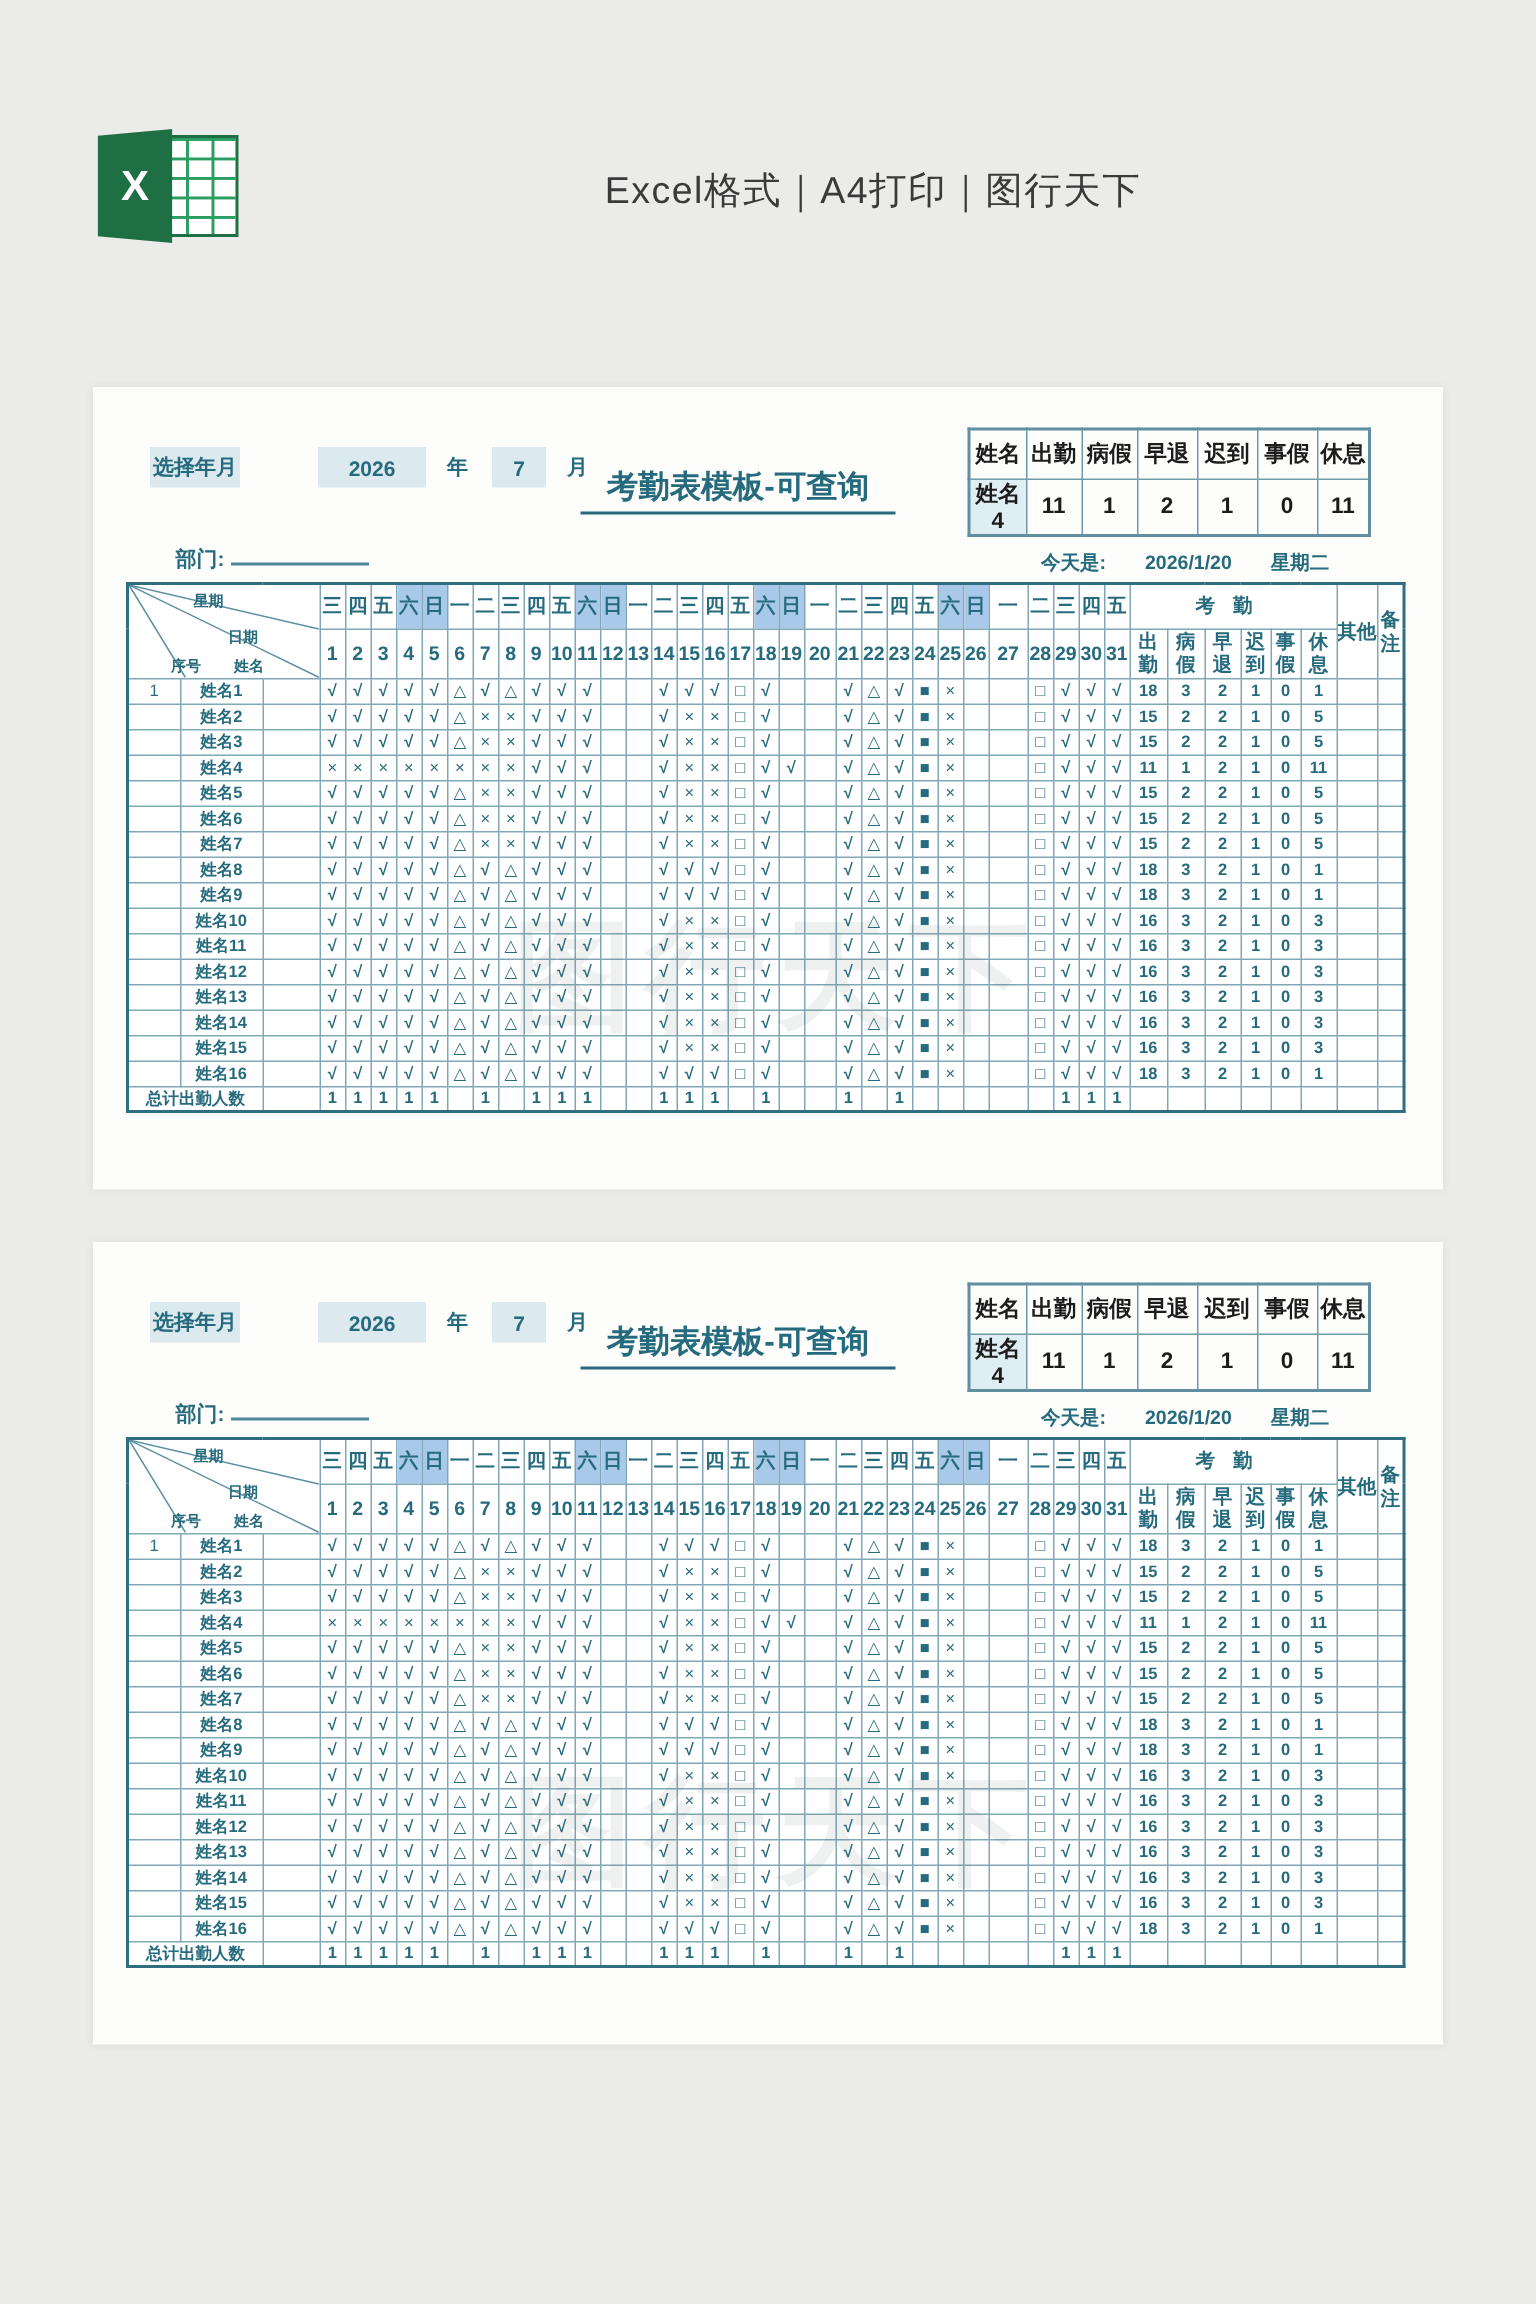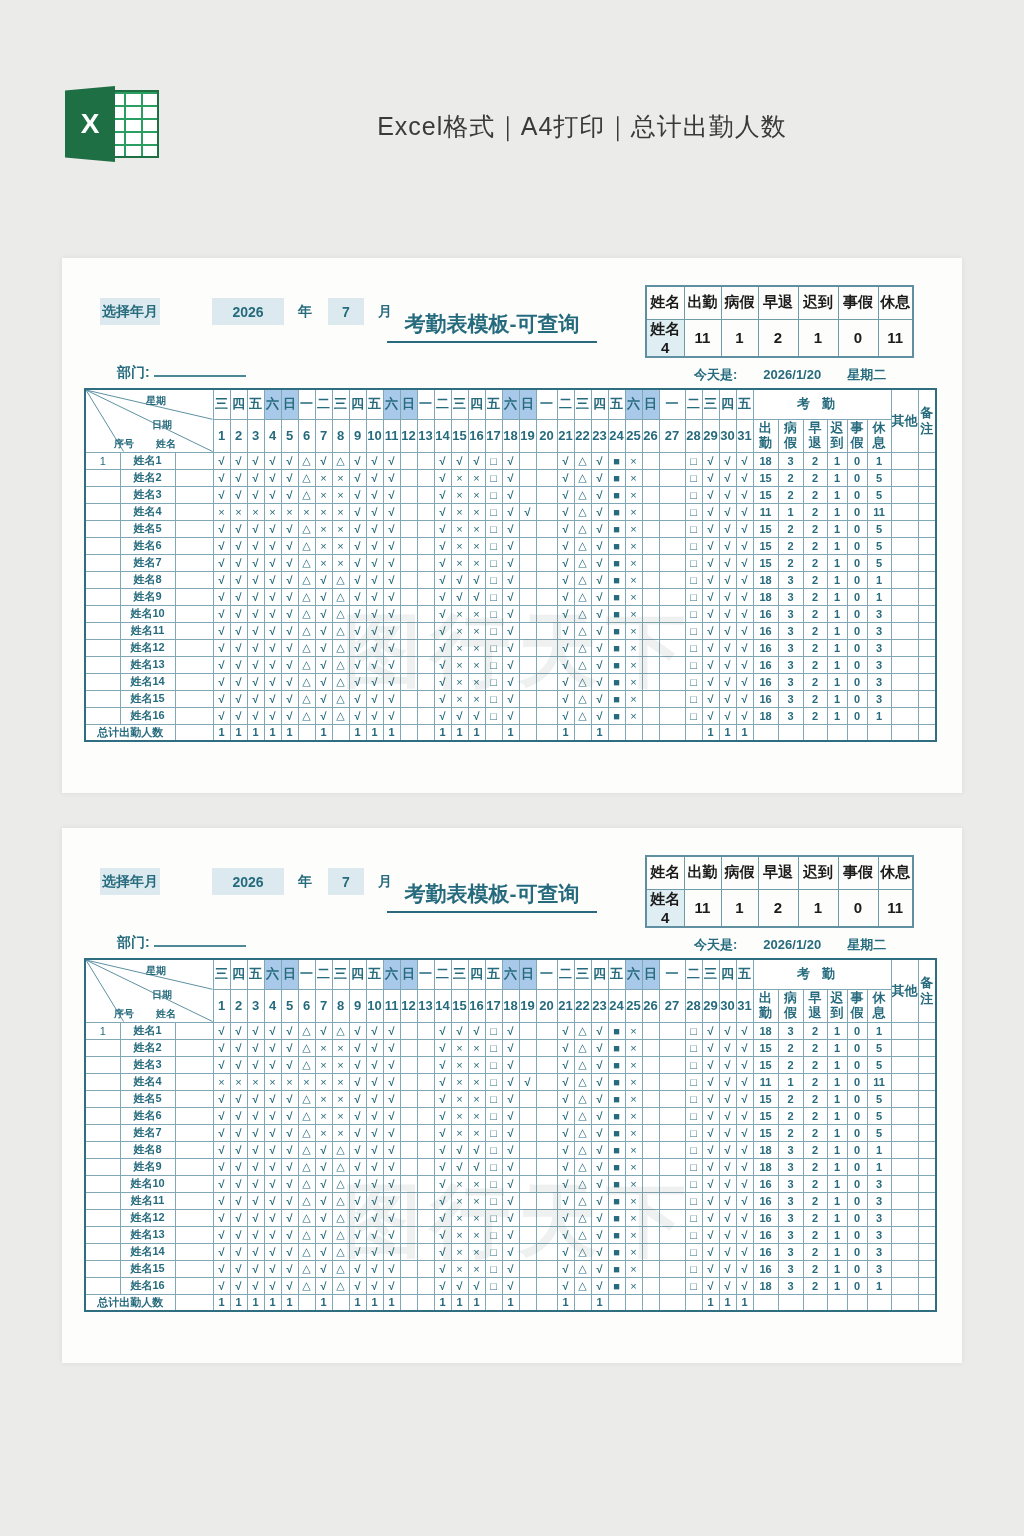--- a/index.html
+++ b/index.html
@@ -80,21 +80,21 @@
   .grid th, .grid td {
     border:1px solid #7fa7b5; padding:0; text-align:center; vertical-align:middle;
     color:#266b7d; overflow:hidden; white-space:nowrap;
   }
   .r-week th { height:30px; font-size:13px; font-weight:bold; }
   .r-date th { height:33px; font-size:13px; font-weight:bold; }
   .hl { background:#a9c9ea; }
   .corner { position:relative; padding:0; }
   .corner svg { position:absolute; inset:0; width:100%; height:100%; }
   .corner span { position:absolute; font-size:10px; font-weight:bold; color:#266b7d; }
-  .c-week { left:60px; top:4px;font-family:Liberation Serif, serif; }
+  .c-week { left:43px; top:4px;font-family:Liberation Serif, serif; }
   .c-date { left:66px; top:28px; }
   .c-serial { left:28px; top:47px; }
   .c-name { left:70px; top:47px; }
   .attend { letter-spacing:12px; font-size:13px; }
   .sumh { font-size:10px; line-height:1.15; white-space:normal; }
   .rem-h { font-size:11px; line-height:1.2; white-space:normal; }
   .oth-h { font-size:12px; }
   .grid tbody td { height:17px; font-size:11px; }
   .serial { font-size:10px; }
   .name { font-weight:bold; font-size:12px; }
@@ -109,21 +109,21 @@
 </style>
 </head>
 <body>
 
 <header class="hero">
   <div class="xl-logo">
     <div class="xl-sheet"></div>
     <div class="xl-book">X</div>
   </div>
   <div class="hero-text">
-    <div class="hero-sub">Excel格式｜A4打印｜总计出勤人数</div>
+    <div class="hero-sub">Excel格式｜A4打印｜图行天下</div>
   </div>
 </header>
 
 <div id="card1" class="card-mount">
   <section class="sheet-card">
     <div class="watermark">图行天下</div>
 
     <div class="ym-group">
       <span class="box b-label">选择年月</span>
       <span class="box b-year">2026</span>

